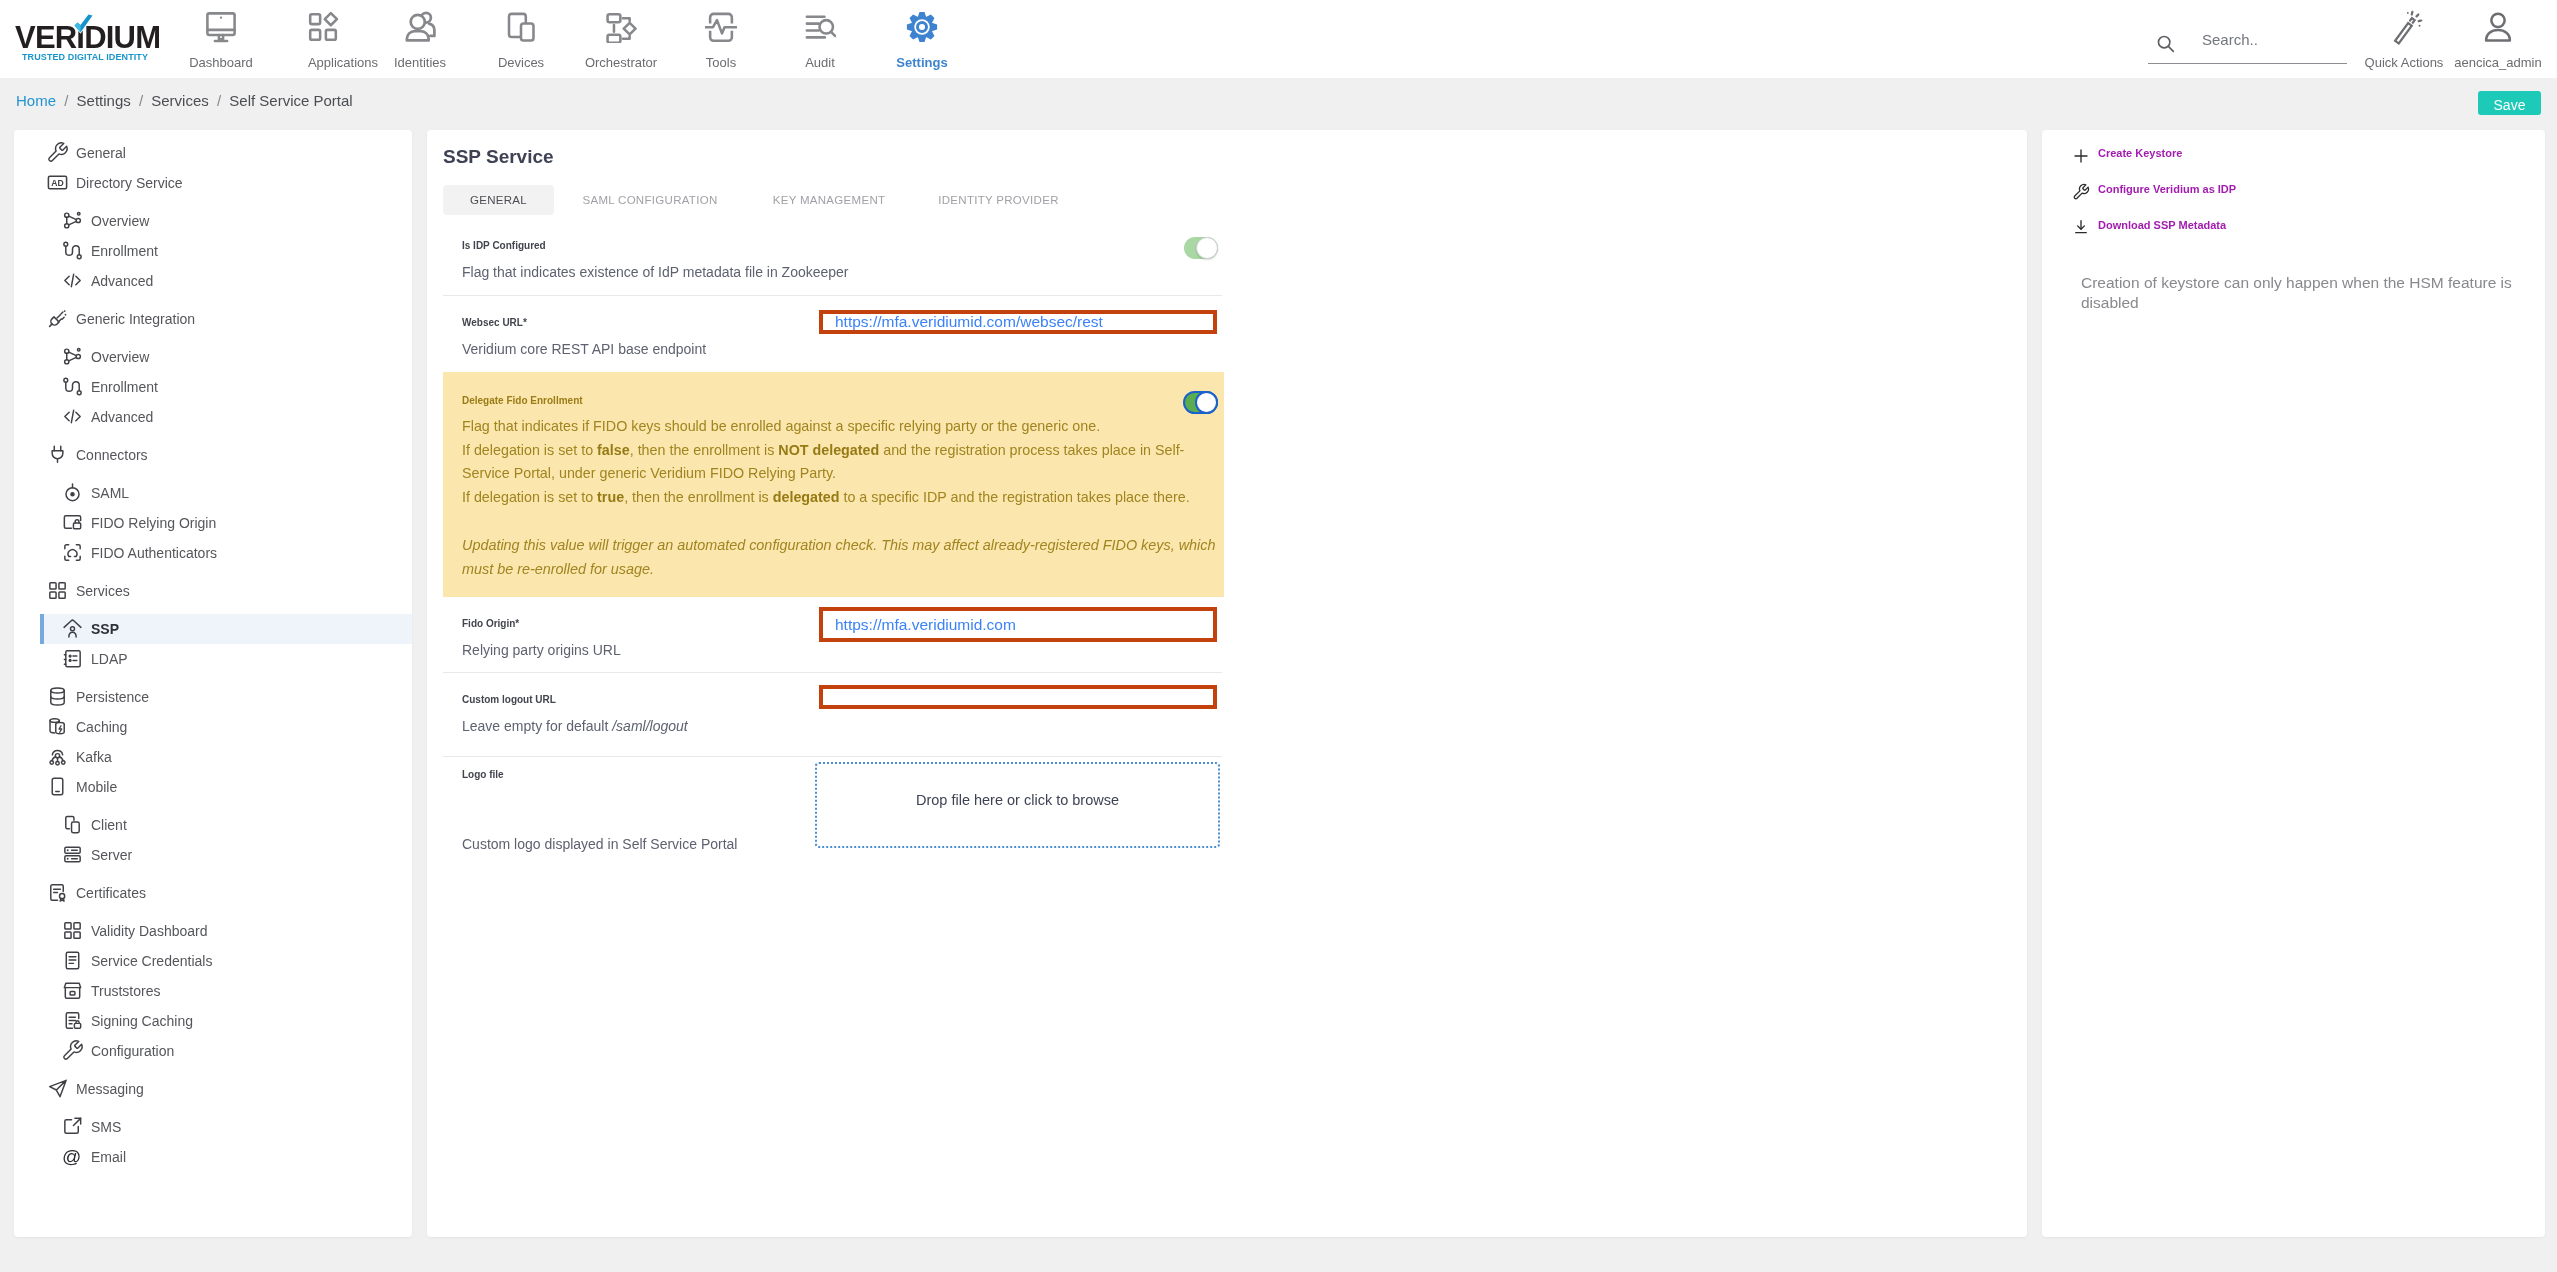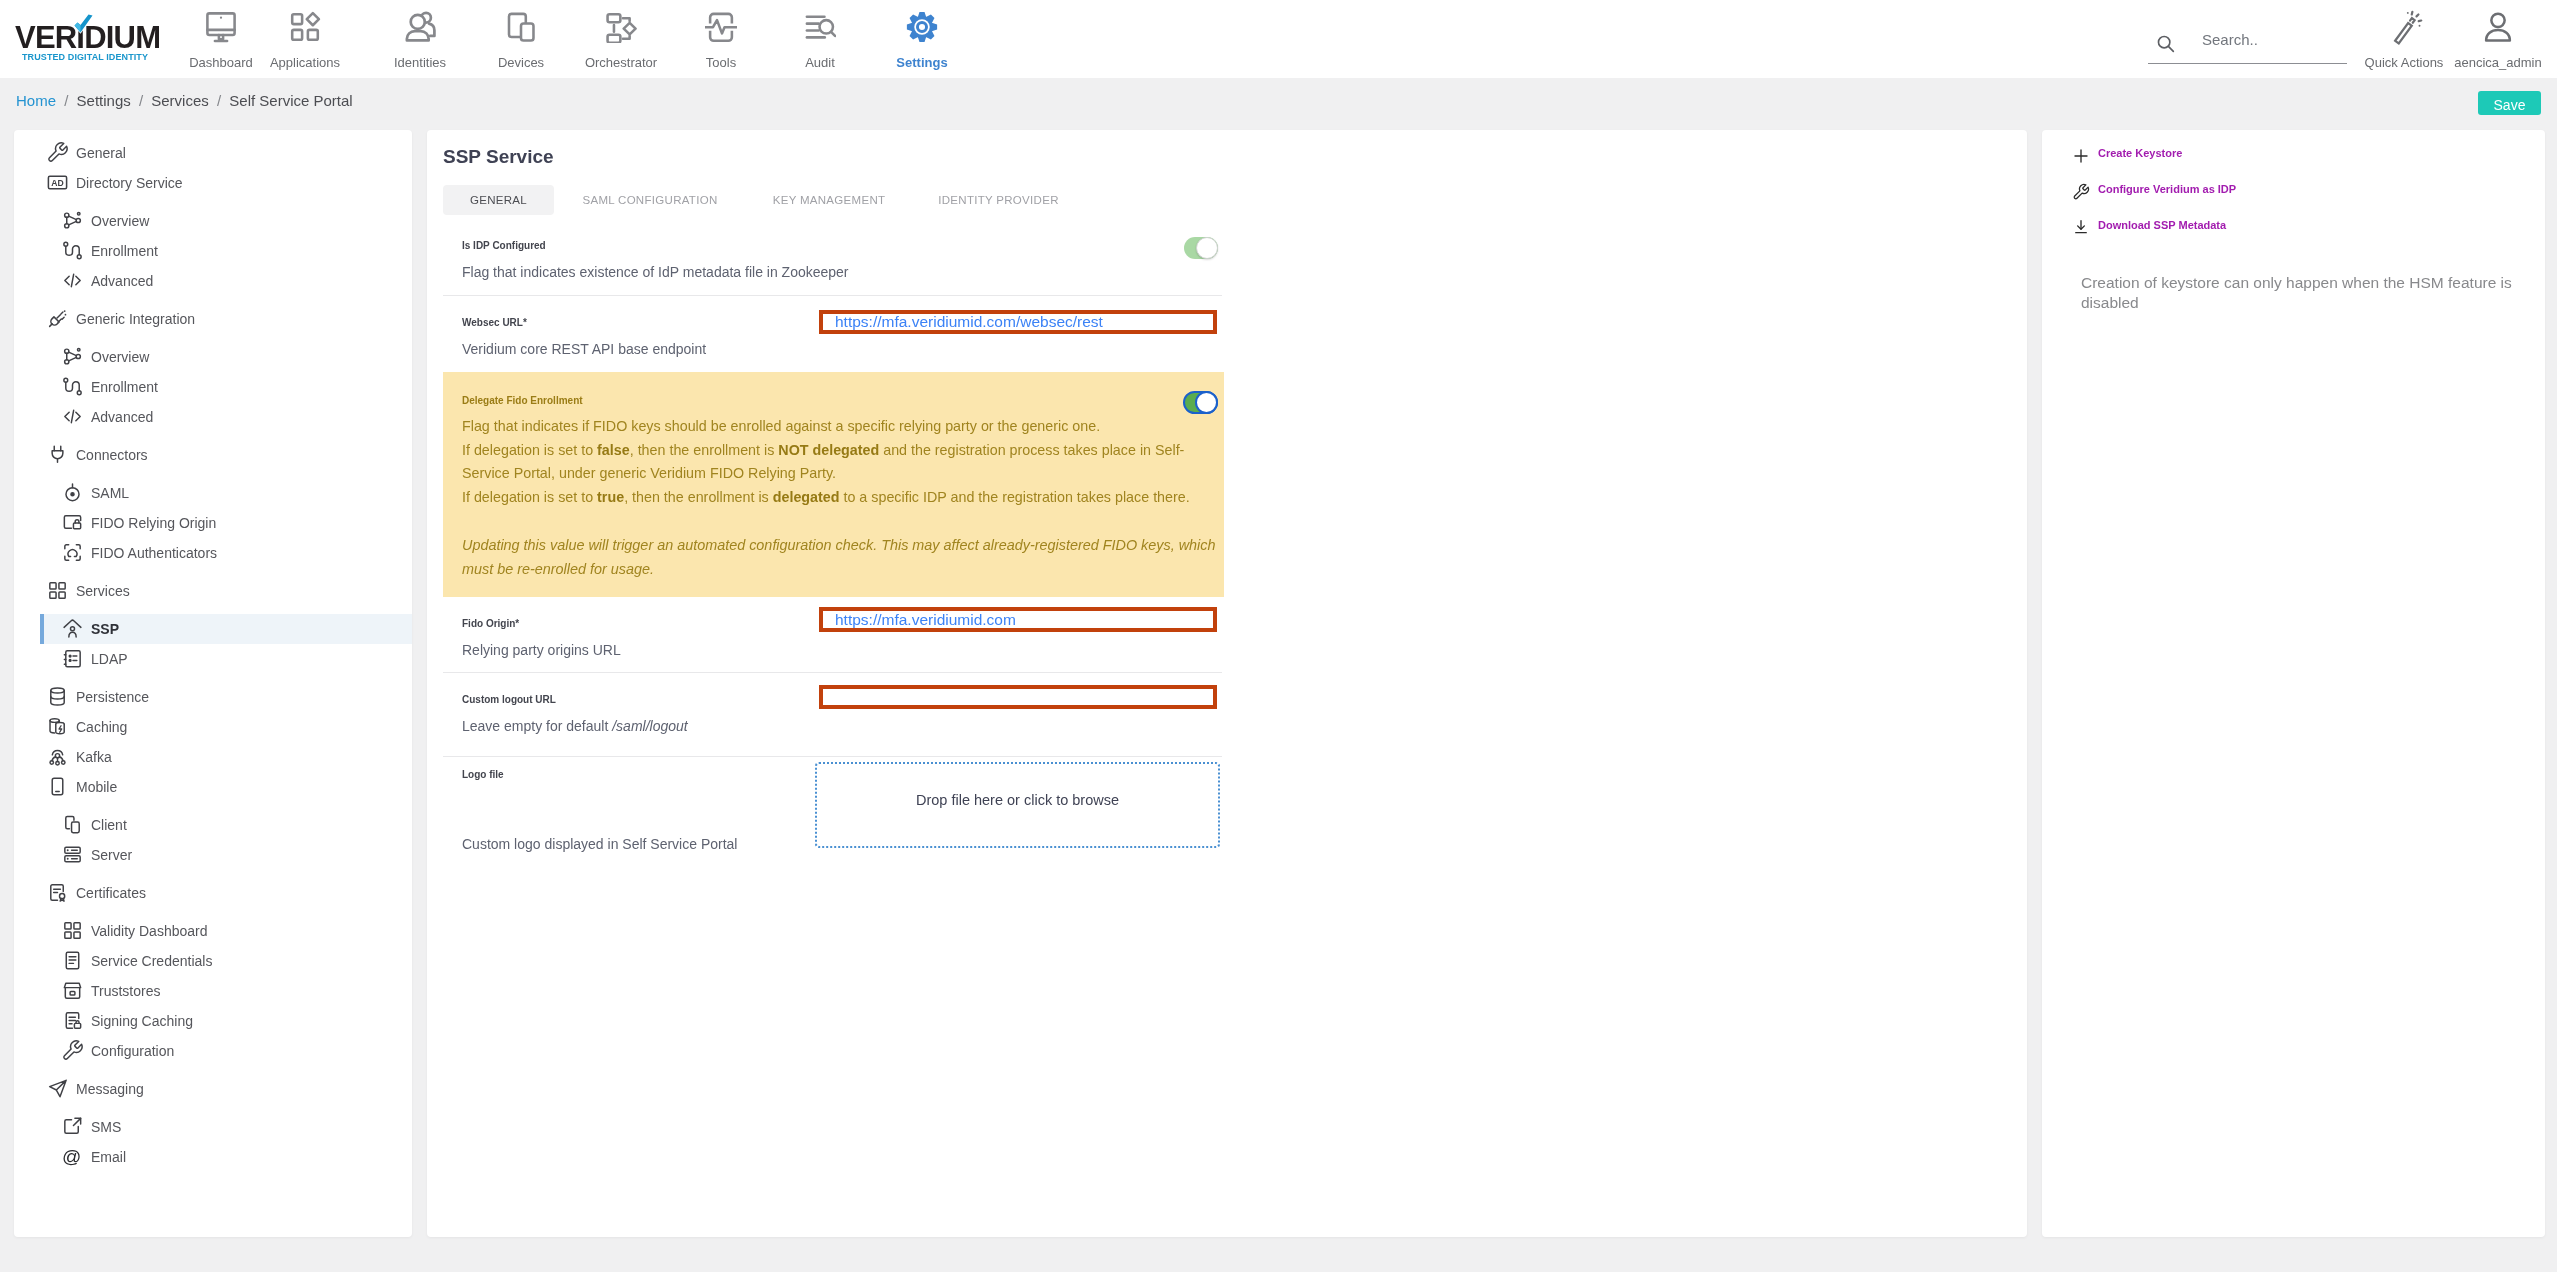--- a/index.html
+++ b/index.html
@@ -91,21 +91,21 @@
           <g transform="translate(12 12) scale(1.2) translate(-12 -12)">
             <rect x="3.5" y="3.5" width="17" height="13.5" rx="1.2"></rect>
             <circle cx="12" cy="6.2" r="0.7" fill="#87888c" stroke="none"></circle>
             <line x1="3.5" y1="13.8" x2="20.5" y2="13.8"></line>
             <path d="M10.7 17 v2.6 h2.6 V17"></path>
             <line x1="8.2" y1="20.7" x2="15.8" y2="20.7"></line>
           </g>
         </svg>
       <span class="nl">Dashboard</span>
     </div>
-    <div class="navitem" style="left:250px;">
+    <div class="navitem" style="left:268px;text-align:right;">
       <svg width="32" height="32" viewBox="0 0 24 24" fill="none" stroke="#87888c" stroke-width="1.6" stroke-linecap="round" stroke-linejoin="round">
           <g transform="translate(12 12) scale(1.2) translate(-12 -12)">
             <rect x="4" y="4" width="6.2" height="6.2" rx="1"></rect>
             <path d="M16.9 3.3 L20.7 7.1 L16.9 10.9 L13.1 7.1 Z"></path>
             <rect x="4" y="13.8" width="6.2" height="6.2" rx="1"></rect>
             <rect x="13.8" y="13.8" width="6.2" height="6.2" rx="1"></rect>
           </g>
         </svg>
       <span class="nl">Applications</span>
     </div>
@@ -550,21 +550,21 @@
       <div class="knob"></div>
     </div>
   <div class="ytext" style="top:415px;">Flag that indicates if FIDO keys should be enrolled against a specific relying party or the generic one.<br>
 If delegation is set to <b>false</b>, then the enrollment is <b>NOT delegated</b> and the registration process takes place in Self-<br>
 Service Portal, under generic Veridium FIDO Relying Party.<br>
 If delegation is set to <b>true</b>, then the enrollment is <b>delegated</b> to a specific IDP and the registration takes place there.</div>
   <div class="ytext" style="top:534px;font-style:italic;font-size:14.4px;">Updating this value will trigger an automated configuration check. This may affect already-registered FIDO keys, which<br>must be re-enrolled for usage.</div>
 
   <div class="flabel" style="left:462px;top:618px;">Fido Origin*</div>
   <div class="fdesc" style="left:462px;top:642px;">Relying party origins URL</div>
-  <input class="tinput" style="top: 607px; height: 25px;" value="https://mfa.veridiumid.com">
+  <input class="tinput" style="top: 607px; height: 35px;" value="https://mfa.veridiumid.com">
   <div class="divider" style="top:672px;"></div>
 
   <div class="flabel" style="left:462px;top:694px;">Custom logout URL</div>
   <div class="fdesc" style="left:462px;top:718px;">Leave empty for default <i>/saml/logout</i></div>
   <input class="tinput" style="top: 685px; height: 24px;" value="">
   <div class="divider" style="top:756px;"></div>
 
   <div class="flabel" style="left:462px;top:769px;">Logo file</div>
   <div id="dropzone">Drop file here or click to browse</div>
   <div class="fdesc" style="left:462px;top:836px;">Custom logo displayed in Self Service Portal</div>

